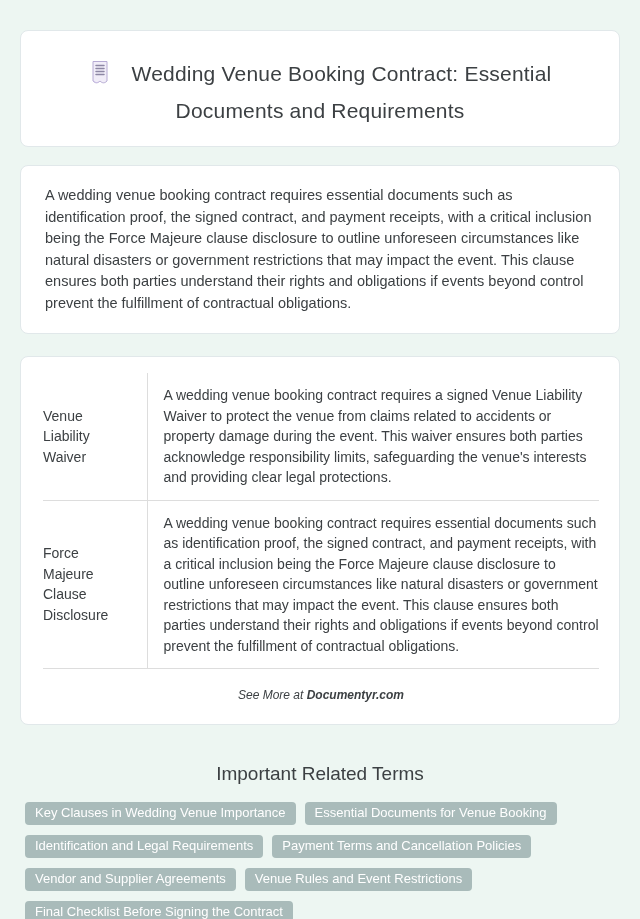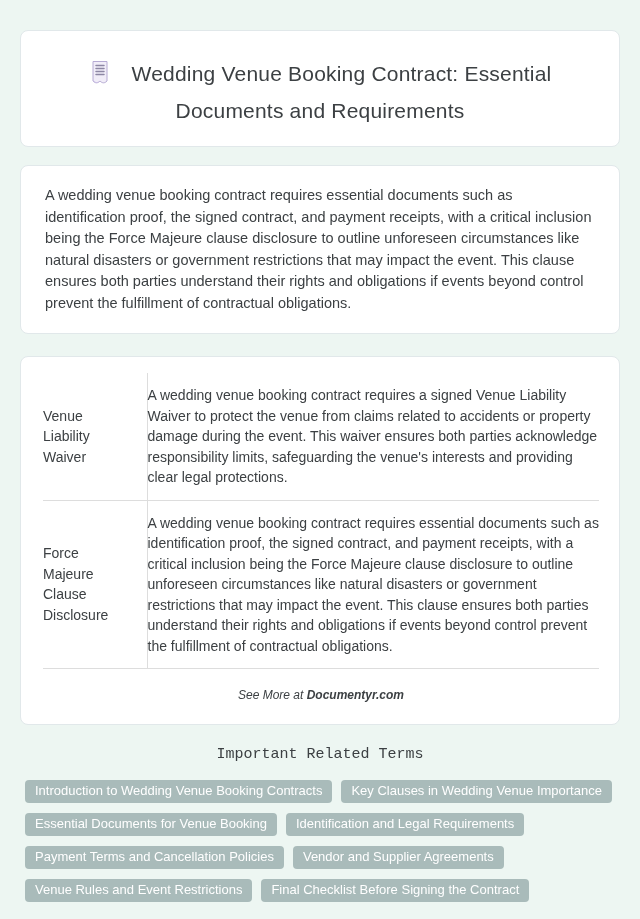--- a/index.html
+++ b/index.html
@@ -54,37 +54,37 @@
     padding: 12px 0;
   }
   td.term {
     width: 104px;
     padding-right: 14px;
     border-bottom: 1px solid var(--divider);
   }
   td.desc {
     border-left: 1px solid var(--divider);
     border-bottom: 1px solid var(--divider);
+    padding-left: 16px;
   }
   .see-more {
     text-align: center;
     font-style: italic;
     font-size: 12px;
     margin: 19px 0 8px;
   }
   .see-more .brand { font-weight: bold; color: inherit; text-decoration: none; cursor: pointer; }
 
   
   h2 {
     text-align: center;
-    font-size: 15px;
+    font-size: 19px;
     font-weight: 400;
-    margin: 21px 0 17px;
+    margin: 38px 0 17px;
     color: var(--text_color);
-    font-family: Liberation Mono, monospace;
   }
   .tags { display: flex; flex-wrap: wrap; gap: 10px 9px; padding: 0 5px; }
   .tag {
     background: var(--tag_bg);
     color: var(--tag_text);
     font-size: 13px;
     line-height: 14px;
     padding: 4px 10px 5px;
     border-radius: 4px;
     white-space: nowrap;
@@ -128,21 +128,20 @@
     </table>
     <p class="see-more">
       <span>See More at</span>
       <a class="brand">Documentyr.com</a>
     </p>
   </section>
 
   <h2>Important Related Terms</h2>
 
   <div class="tags">
-    <span class="tag">Introduction to Wedding Venue Booking Contracts</span>
     <span class="tag">Key Clauses in Wedding Venue Importance</span>
     <span class="tag">Essential Documents for Venue Booking</span>
     <span class="tag">Identification and Legal Requirements</span>
     <span class="tag">Payment Terms and Cancellation Policies</span>
     <span class="tag">Vendor and Supplier Agreements</span>
     <span class="tag">Venue Rules and Event Restrictions</span>
     <span class="tag">Final Checklist Before Signing the Contract</span>
   </div>
 
 </div>

